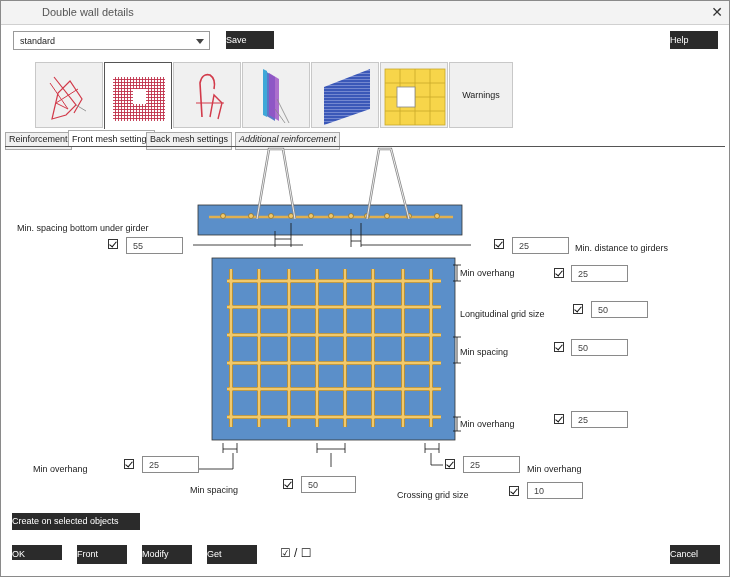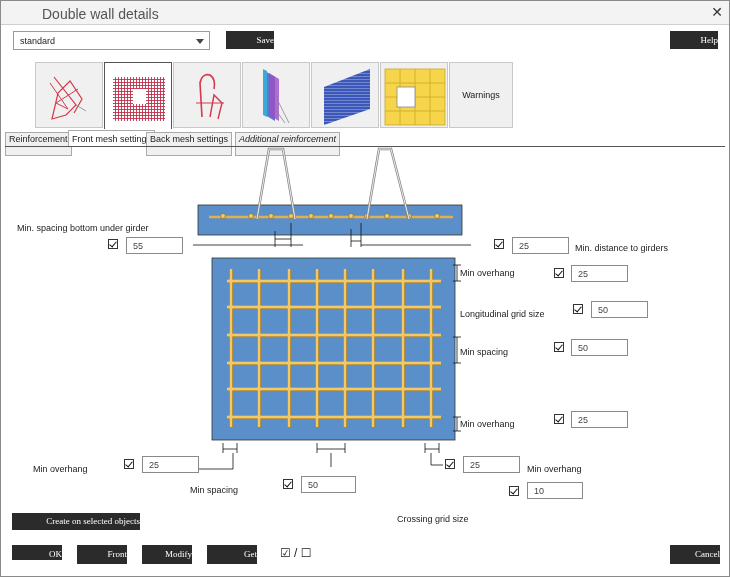--- a/index.html
+++ b/index.html
@@ -1,30 +1,30 @@
 <!DOCTYPE html>
 <html><head>
 <meta charset="utf-8">
 <style>
   * { box-sizing: border-box; margin: 0; padding: 0; }
   body { width: 730px; height: 577px; background: #fff; font-family: "Liberation Sans", "DejaVu Sans", sans-serif; font-size: 9px; color: #222; position: relative; overflow: hidden; }
   .window { position: absolute; left: 0; top: 0; width: 730px; height: 577px; border: 1px solid #8a8a8a; background: #fff; }
   .titlebar { position: absolute; left: 0; top: 0; width: 728px; height: 24px; background: #f3f3f3; border-bottom: 1px solid #d0d0d0; }
-  .title { position: absolute; left: 8px; top: 5px; font-size: 14px; color: #555; padding-left: 33px; }
+  .title { position: absolute; left: 8px; top: 5px; font-size: 11px; color: #555; padding-left: 33px; }
   .close-btn { position: absolute; right: 6px; top: 3px; font-size: 14px; font-weight: bold; color: #333; cursor: pointer; }
   .dd { position: absolute; left: 12px; top: 30px; width: 197px; height: 19px; border: 1px solid #9a9a9a; background: #fff; }
   .dd span.v { position: absolute; left: 6px; top: 4px; font-size: 9px; text-align: right; }
   .dd .arr { position: absolute; right: 5px; top: 7px; width: 0; height: 0; border-left: 4px solid transparent; border-right: 4px solid transparent; border-top: 5px solid #444; }
-  .btn { position: absolute; background: #2b2b2b; color: #fff; font-size: 9px; text-align: right; cursor: pointer; font-family: Liberation Serif, serif; }
+  .btn { position: absolute; background: #2b2b2b; color: #fff; font-size: 9px; text-align: left; cursor: pointer; }
   .tabstrip-img { position: absolute; left: 4px; top: 61px; width: 478px; height: 66px; margin-left: 30px; }
   .imgtab { position: absolute; top: 0; height: 66px; width: 68px; background: #f0f0f0; border: 1px solid #c8c8c8; overflow: hidden; }
   .imgtab.active { background: #fff; border: 1px solid #555; border-bottom: none; height: 67px; }
   .imgtab .lbl { position: absolute; left: 0; width: 100%; top: 27px; text-align: center; font-size: 9px; }
   .subtabs { position: absolute; left: 4px; top: 129px; height: 16px; }
-  .subtab { position: absolute; top: 2px; height: 24px; border: 1px solid #aaa; background: #f0f0f0; font-size: 9px; padding: 1px 3px; white-space: nowrap; cursor: pointer; }
+  .subtab { position: absolute; top: 2px; height: 18px; border: 1px solid #aaa; background: #f0f0f0; font-size: 9px; padding: 1px 3px; white-space: nowrap; cursor: pointer; }
   .subtab.active { top: 0; height: 17px; background: #fff; border-bottom: none; padding-top: 3px; }
   .subline { position: absolute; left: 4px; right: 4px; top: 145px; height: 1px; background: #555; }
   .lbl-t { position: absolute; font-size: 9px; white-space: nowrap; color: #222; }
   .cb { position: absolute; width: 10px; height: 10px; border: 1px solid #333; background: #fff; cursor: pointer; }
   .cb::after { content: ""; position: absolute; left: 2px; top: 0px; width: 3px; height: 6px; border: solid #111; border-width: 0 1.5px 1.5px 0; transform: rotate(40deg); }
   .inp { position: absolute; height: 17px; border: 1px solid #8a8a8a; background: #fff; font-size: 9px; color: #444; padding: 3px 0 8px 6px; }
   svg { position: absolute; }
 </style>
 </head>
 <body>
@@ -245,21 +245,21 @@
   <div class="inp" style="left:141px;top:455px;width:57px;">25</div>
 
   <span class="cb" style="left:444px;top:458px;"></span>
   <div class="inp" style="left:462px;top:455px;width:57px;">25</div>
   <span class="lbl-t" style="left:526px;top:463px;">Min overhang</span>
 
   <span class="lbl-t" style="left:189px;top:484px;">Min spacing</span>
   <span class="cb" style="left:282px;top:478px;"></span>
   <div class="inp" style="left:300px;top:475px;width:55px;">50</div>
 
-  <span class="lbl-t" style="left:396px;top:489px;margin-top:24px;">Crossing grid size</span>
+  <span class="lbl-t" style="left:396px;top:489px;">Crossing grid size</span>
   <span class="cb" style="left:508px;top:485px;"></span>
   <div class="inp" style="left:526px;top:481px;width:56px;">10</div>
 
   <div class="btn" style="left:11px;top:512px;width:128px;height:17px;line-height:17px;">Create on selected objects</div>
   <div class="btn" style="left:11px;top:544px;width:50px;height:15px;line-height:19px;">OK</div>
   <div class="btn" style="left:76px;top:544px;width:50px;height:19px;line-height:19px;">Front</div>
   <div class="btn" style="left:141px;top:544px;width:50px;height:19px;line-height:19px;">Modify</div>
   <div class="btn" style="left:206px;top:544px;width:50px;height:19px;line-height:19px;">Get</div>
   <span class="lbl-t" style="left:279px;top:545px;font-size:12px;color:#222;cursor:pointer;">☑ / ☐</span>
   <div class="btn" style="left:669px;top:544px;width:50px;height:19px;line-height:19px;">Cancel</div>

